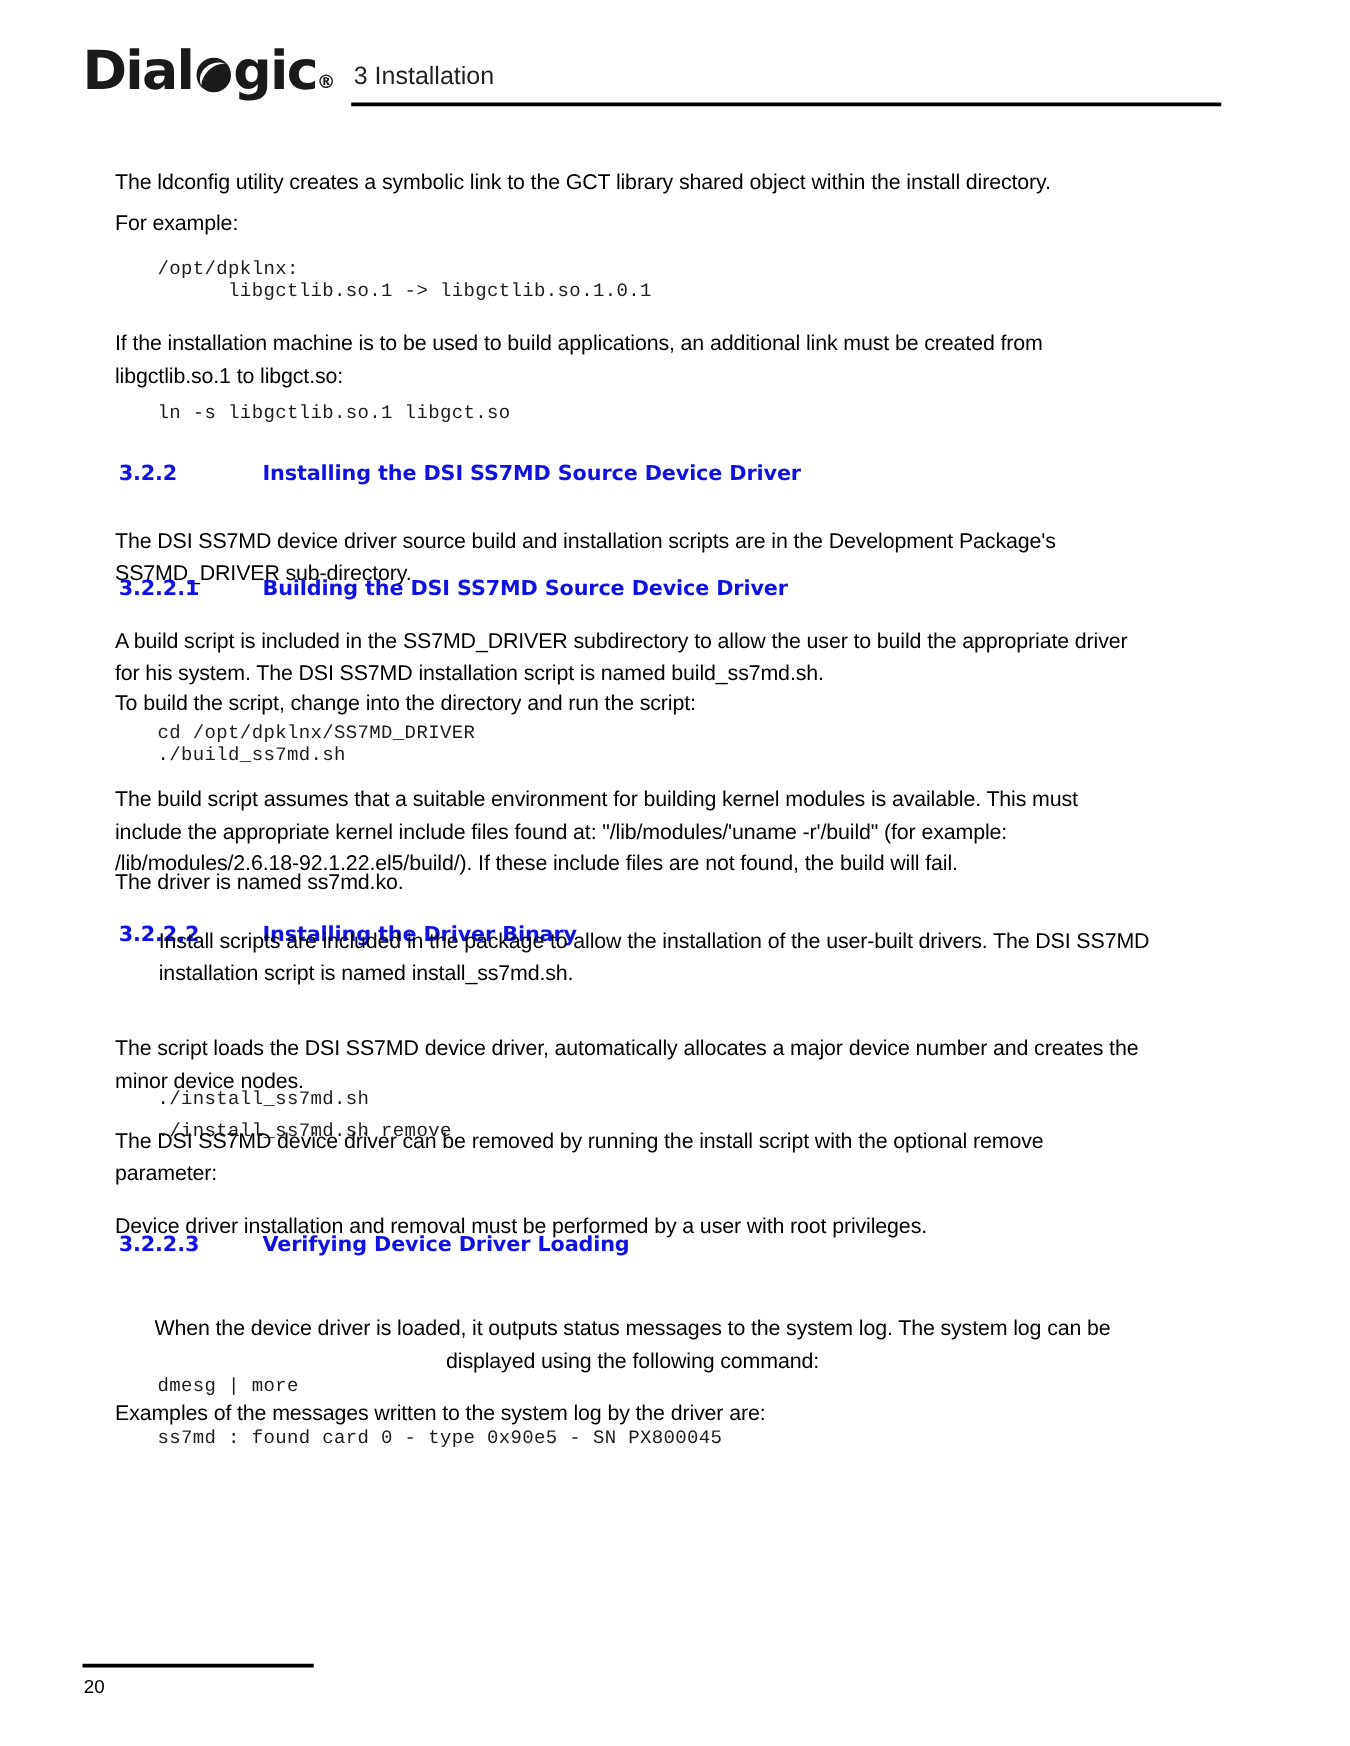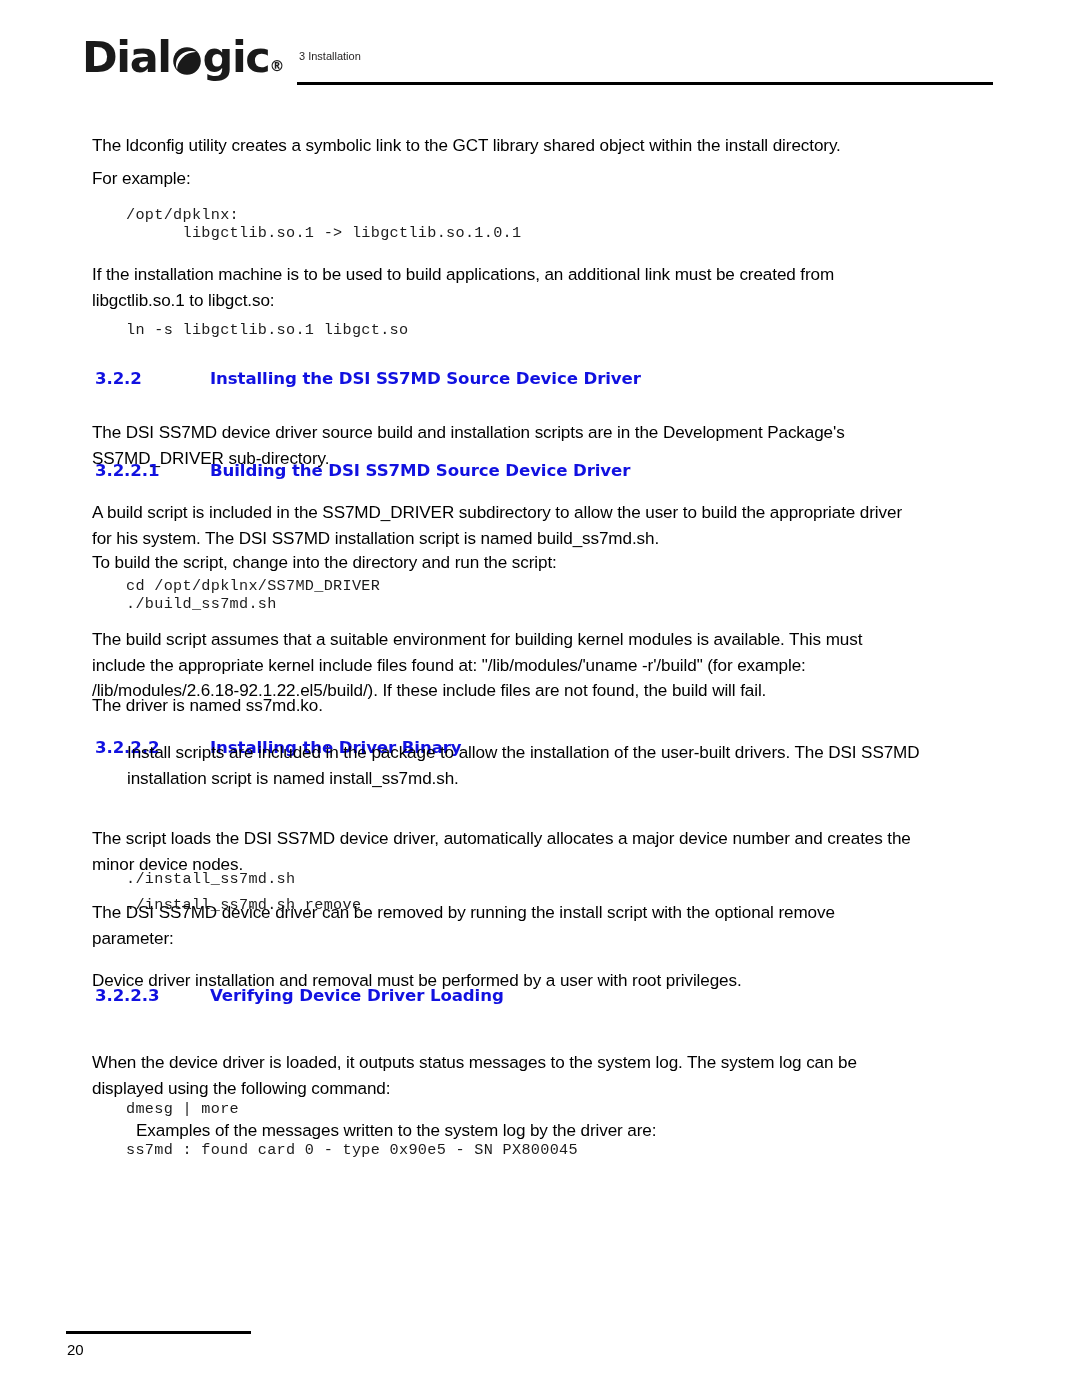--- a/index.html
+++ b/index.html
@@ -17,21 +17,21 @@
   }
   .page {
     position: absolute;
     inset: 0;
   }
 
   
   .header {
     position: absolute;
     top: 34px;
-    left: 16px;
+    left: 0;
     width: 901px;
     height: 70px;
   }
   .logo {
     position: absolute;
     left: 66px;
     top: 2px;
     font-family: "DejaVu Sans", sans-serif;
     font-weight: bold;
     font-size: 43px;
@@ -52,21 +52,21 @@
   .logo .regmark {
     font-size: 15px;
     vertical-align: 1px;
     letter-spacing: 0;
     font-weight: bold;
   }
   .header-chapter {
     position: absolute;
     left: 283px;
     top: 16px;
-    font-size: 11px;
+    font-size: 20px;
     color: #221f1f;
     white-space: nowrap;
   }
   .header-rule {
     position: absolute;
     left: 281px;
     top: 48px;
     width: 696px;
     height: 3px;
     background: #000000;
@@ -182,25 +182,25 @@
     <div class="code" style="top:869px;">./install_ss7md.sh</div>
 
     <div class="para" style="top:900px;">The DSI SS7MD device driver can be removed by running the install script with the optional remove parameter:</div>
 
     <div class="code" style="top:895px;">./install_ss7md.sh remove</div>
 
     <div class="para" style="top:968px;">Device driver installation and removal must be performed by a user with root privileges.</div>
 
     <div class="heading" style="top:986px;"><span class="num">3.2.2.3</span><span>Verifying Device Driver Loading</span></div>
 
-    <div class="para" style="top:1050px;">When the device driver is loaded, it outputs status messages to the system log. The system log can be displayed using the following command:</div>
+    <div class="para" style="top:1050px;text-align:center;">When the device driver is loaded, it outputs status messages to the system log. The system log can be displayed using the following command:</div>
 
     <div class="code" style="top:1099px;">dmesg | more</div>
 
-    <div class="para" style="top:1118px;margin-left:44px;">Examples of the messages written to the system log by the driver are:</div>
+    <div class="para" style="top:1118px;">Examples of the messages written to the system log by the driver are:</div>
 
     <div class="code" style="top:1140px;">ss7md : found card 0 - type 0x90e5 - SN PX800045</div>
 
   </div>
 
   <div class="footer-rule"></div>
   <div class="footer-page">20</div>
 
 </div>
 

